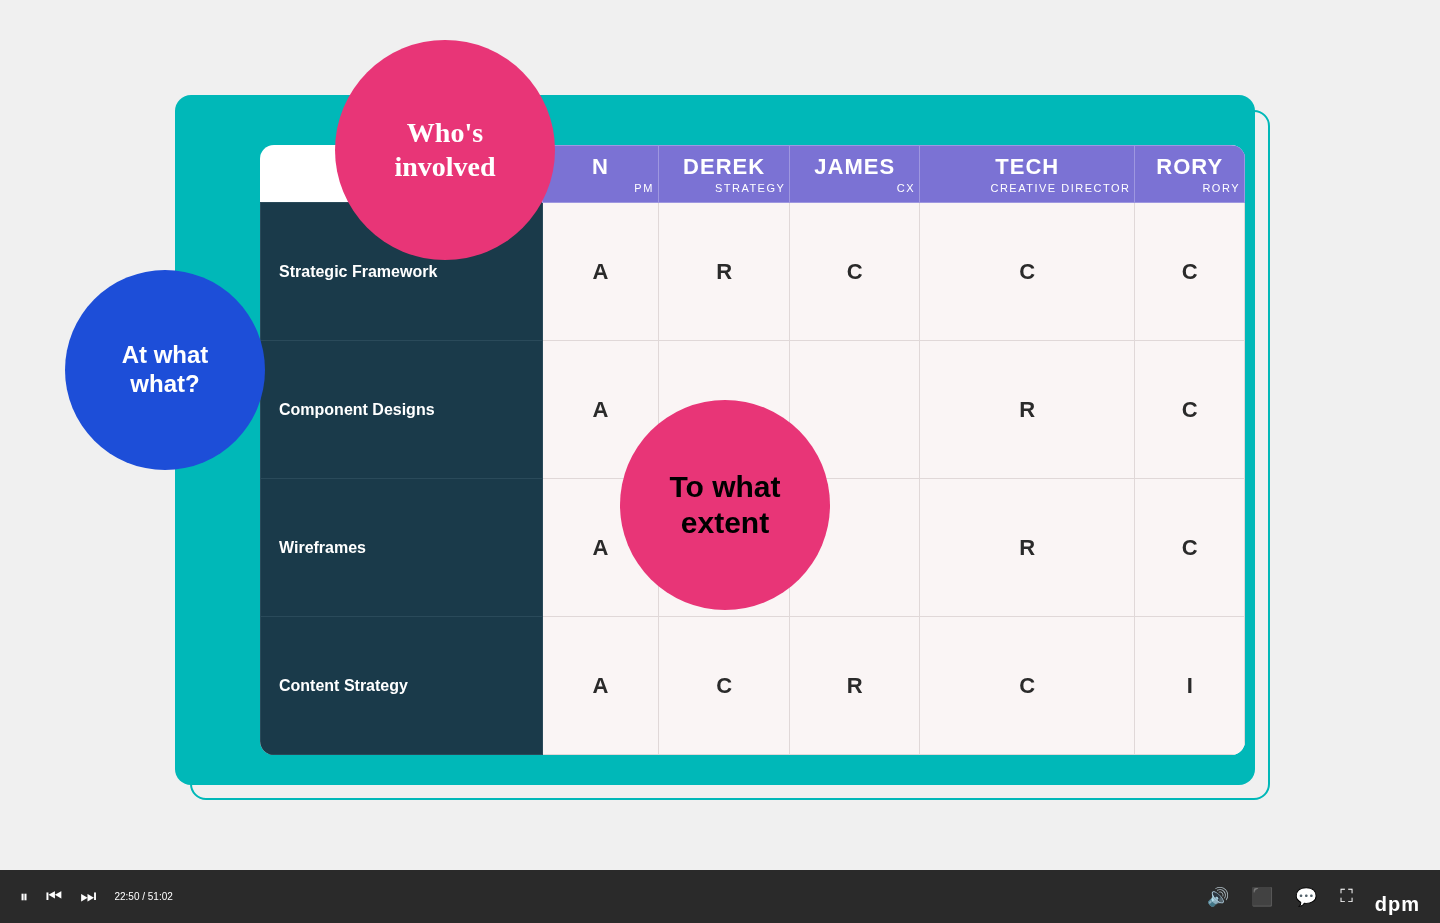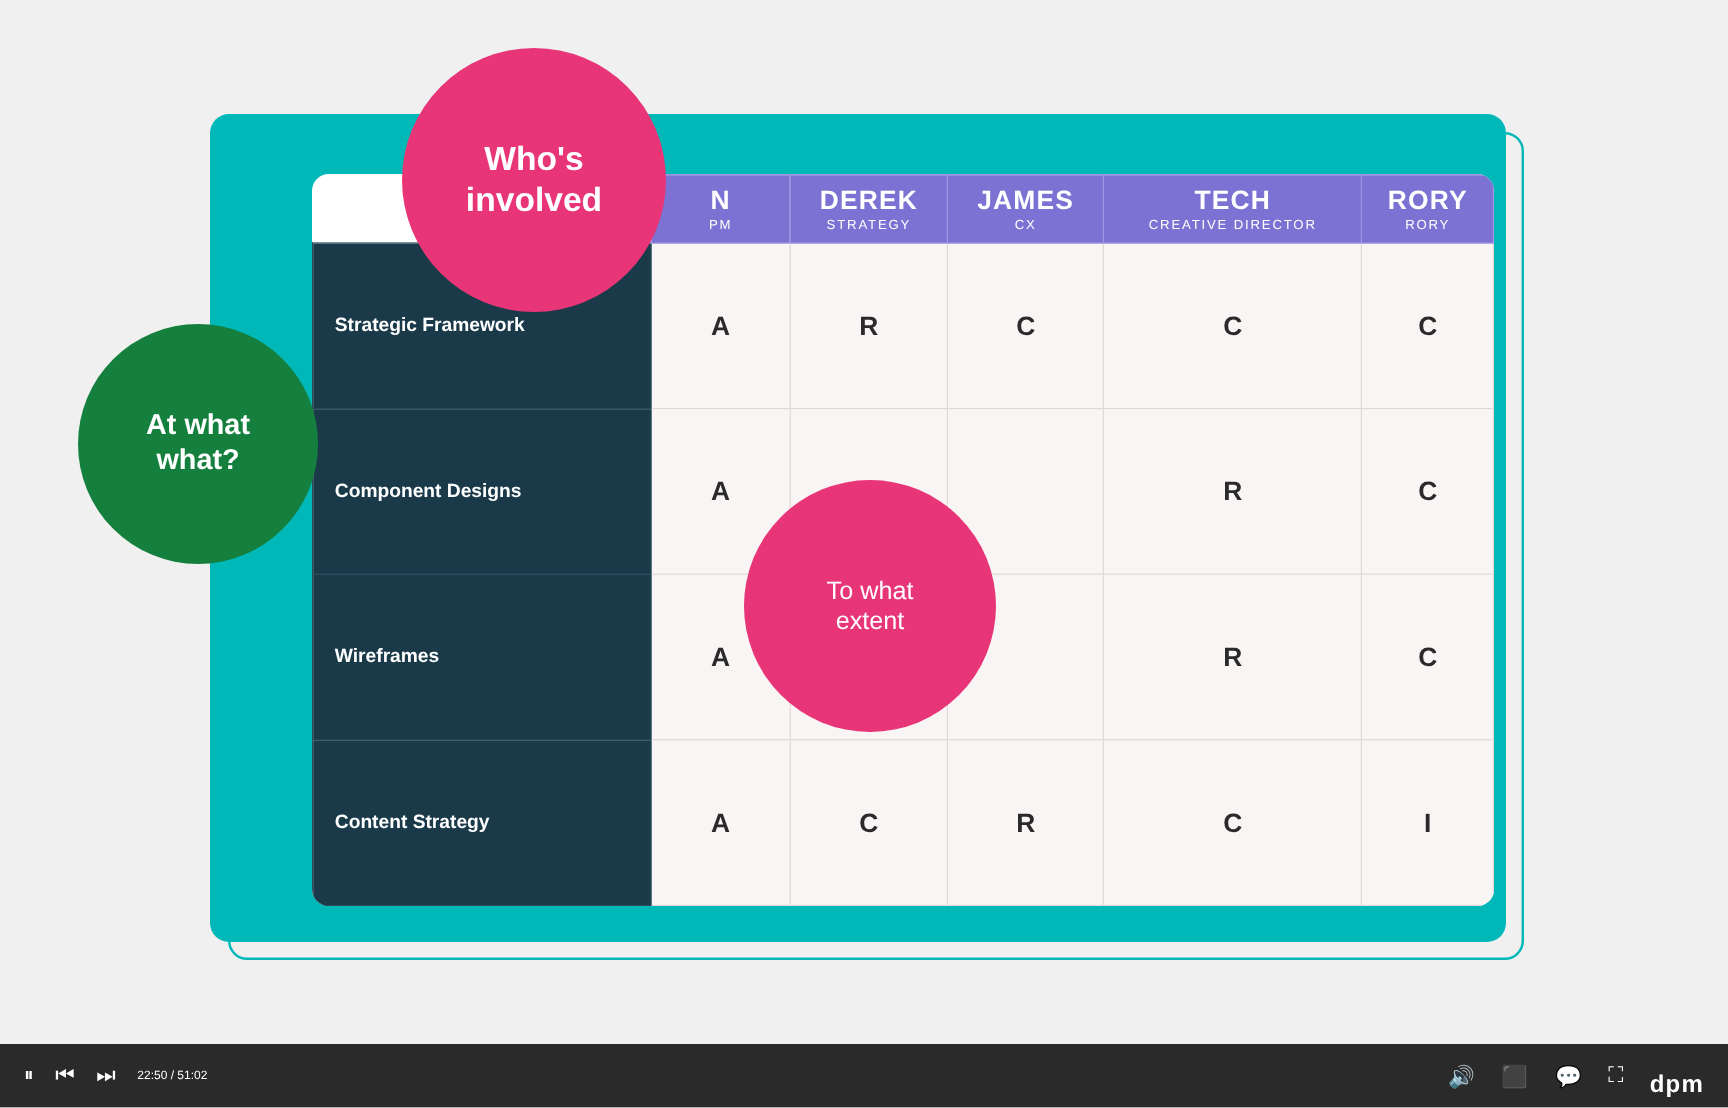--- a/index.html
+++ b/index.html
@@ -75,20 +75,21 @@
       letter-spacing: 1px;
       display: block;
     }
 
     .header-role {
       font-size: 11px;
       letter-spacing: 1.5px;
       font-weight: normal;
       display: block;
       margin-top: 2px;
+      text-align: right;
     }
 
     
     .row-label {
       background: #1a3a4a;
       color: white;
       font-size: 16px;
       font-weight: 600;
       padding: 12px 18px;
       border: 1px solid #2a4a5a;
@@ -122,30 +123,31 @@
       justify-content: center;
       z-index: 10;
     }
 
     .circle-whos-involved .circle-text {
       color: white;
       font-size: 28px;
       font-weight: bold;
       text-align: center;
       line-height: 1.2;
+      font-family: Liberation Serif, serif;
     }
 
     
     .circle-at-what-point {
       position: absolute;
       top: 270px;
       left: 65px;
       width: 200px;
       height: 200px;
-      background: #15803d;
+      background: #1d4ed8;
       border-radius: 50%;
       display: flex;
       flex-direction: column;
       align-items: center;
       justify-content: center;
       z-index: 10;
     }
 
     .circle-at-what-point .circle-text {
       color: white;
@@ -165,23 +167,23 @@
       background: #e83577;
       border-radius: 50%;
       display: flex;
       flex-direction: column;
       align-items: center;
       justify-content: center;
       z-index: 10;
     }
 
     .circle-to-what-extent .circle-text {
-      color: #ffffff;
-      font-size: 21px;
-      font-weight: normal;
+      color: #000000;
+      font-size: 30px;
+      font-weight: bold;
       text-align: center;
       line-height: 1.2;
     }
 
     
     .toolbar {
       position: absolute;
       bottom: 0;
       left: 0;
       width: 1440px;

